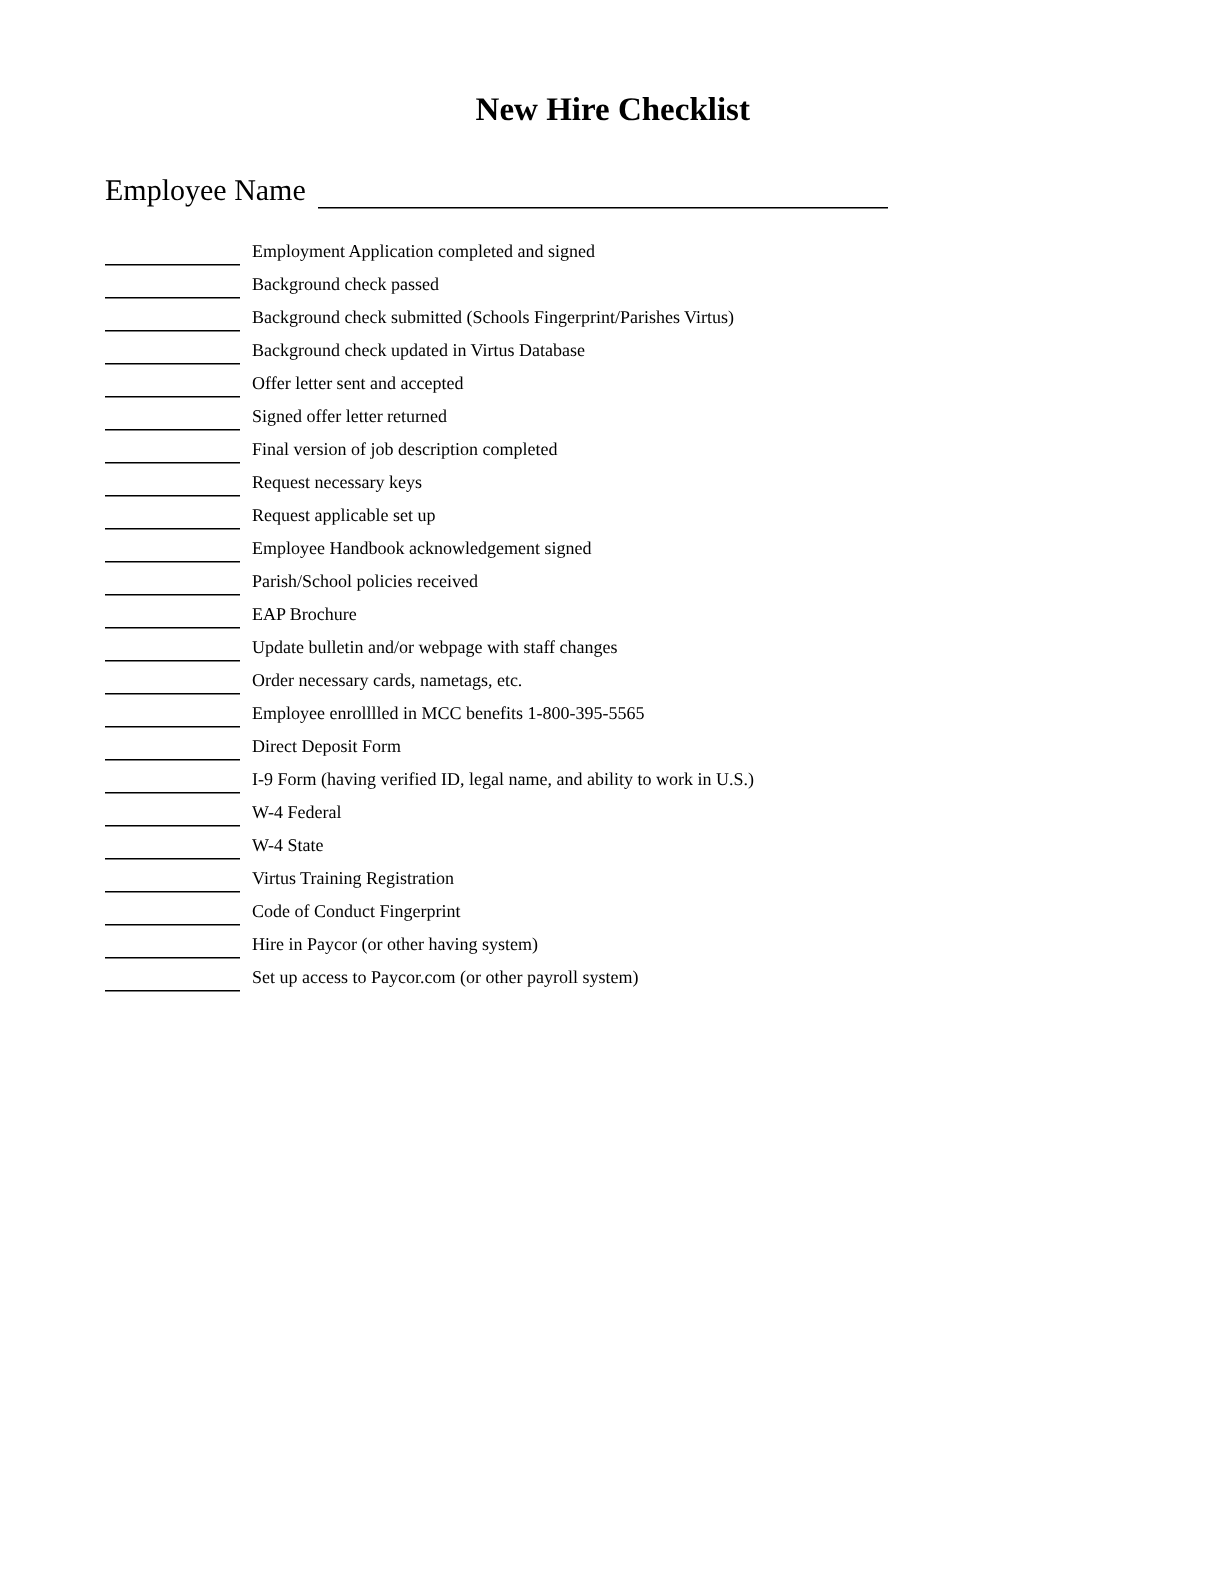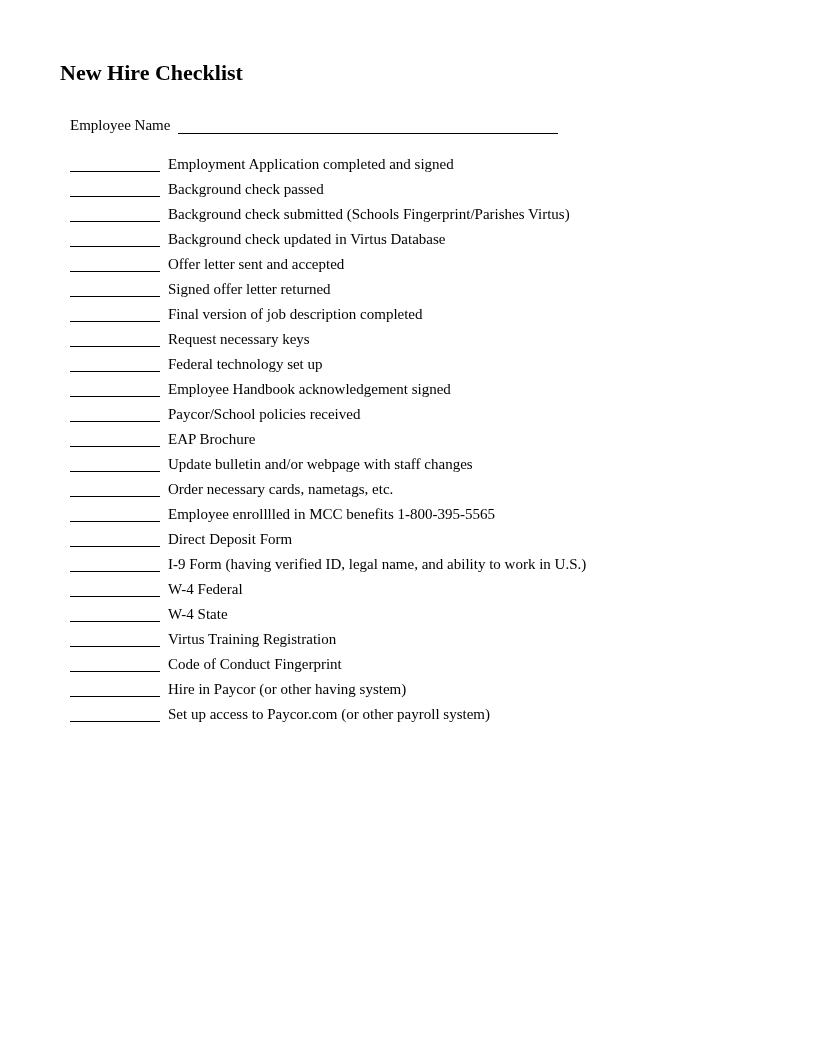--- a/index.html
+++ b/index.html
@@ -12,36 +12,36 @@
       background: #ffffff;
       font-family: 'Times New Roman', Times, serif;
       font-size: 15px;
       color: #000000;
       width: 817px;
       min-height: 1057px;
       padding: 40px 60px;
     }
 
     .page-title {
-      text-align: left;
+      text-align: center;
       font-size: 22px;
       font-weight: bold;
       margin-bottom: 30px;
       margin-top: 20px;
     }
 
     .employee-name-row {
       display: flex;
       align-items: flex-end;
       margin-bottom: 20px;
       padding-left: 10px;
     }
 
     .employee-name-label {
-      font-size: 15px;
+      font-size: 20px;
       white-space: nowrap;
       margin-right: 8px;
     }
 
     .employee-name-line {
       flex: 1;
       border-bottom: 1px solid #000;
       height: 18px;
       max-width: 380px;
     }
@@ -63,21 +63,21 @@
       display: inline-block;
       width: 90px;
       min-width: 90px;
       border-bottom: 1px solid #000;
       height: 18px;
       margin-right: 8px;
       flex-shrink: 0;
     }
 
     .item-text {
-      font-size: 15px;
+      font-size: 12px;
       line-height: 1.4;
     }
   </style>
 </head>
 <body>
 
 <h1 class="page-title">New Hire Checklist</h1>
 
 <div class="employee-name-row">
   <span class="employee-name-label">Employee Name</span>
@@ -112,29 +112,29 @@
     <li class="checklist-item">
       <span class="check-line"></span>
       <span class="item-text">Final version of job description completed</span>
     </li>
     <li class="checklist-item">
       <span class="check-line"></span>
       <span class="item-text">Request necessary keys</span>
     </li>
     <li class="checklist-item">
       <span class="check-line"></span>
-      <span class="item-text">Federal technology set up</span>
+      <span class="item-text">Request applicable set up</span>
     </li>
     <li class="checklist-item">
       <span class="check-line"></span>
       <span class="item-text">Employee Handbook acknowledgement signed</span>
     </li>
     <li class="checklist-item">
       <span class="check-line"></span>
-      <span class="item-text">Paycor/School policies received</span>
+      <span class="item-text">Parish/School policies received</span>
     </li>
     <li class="checklist-item">
       <span class="check-line"></span>
       <span class="item-text">EAP Brochure</span>
     </li>
     <li class="checklist-item">
       <span class="check-line"></span>
       <span class="item-text">Update bulletin and/or webpage with staff changes</span>
     </li>
     <li class="checklist-item">

